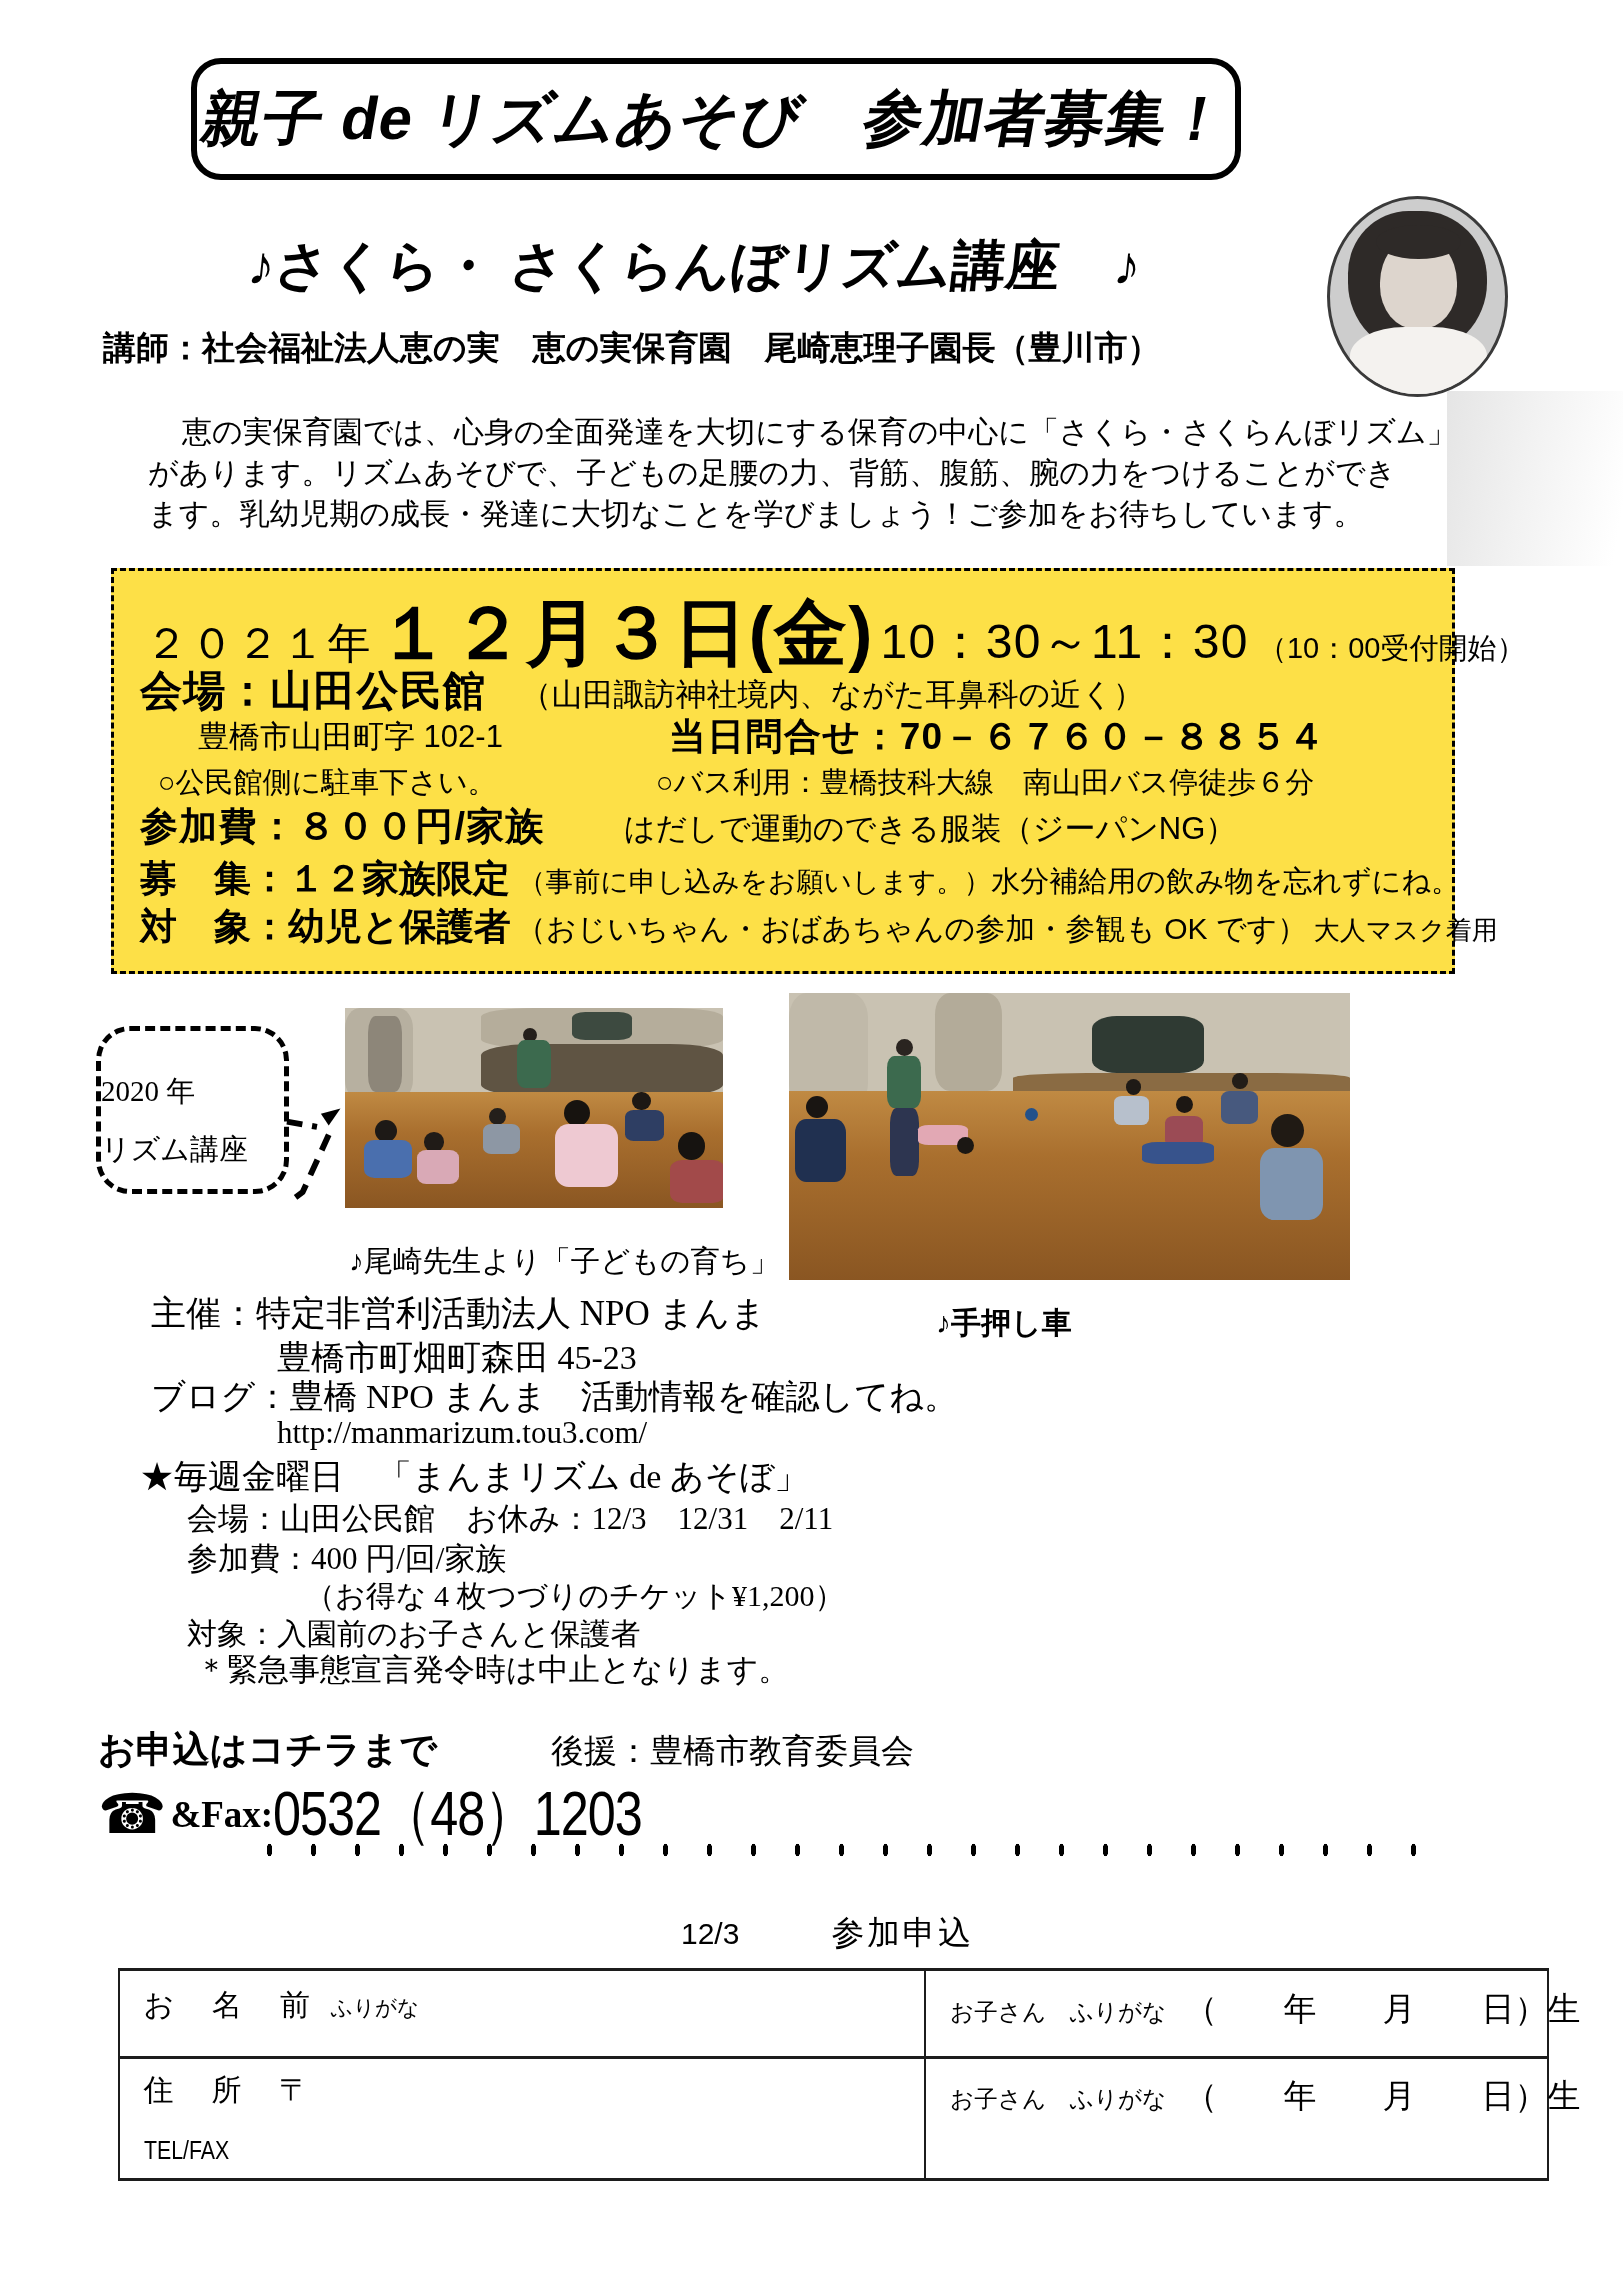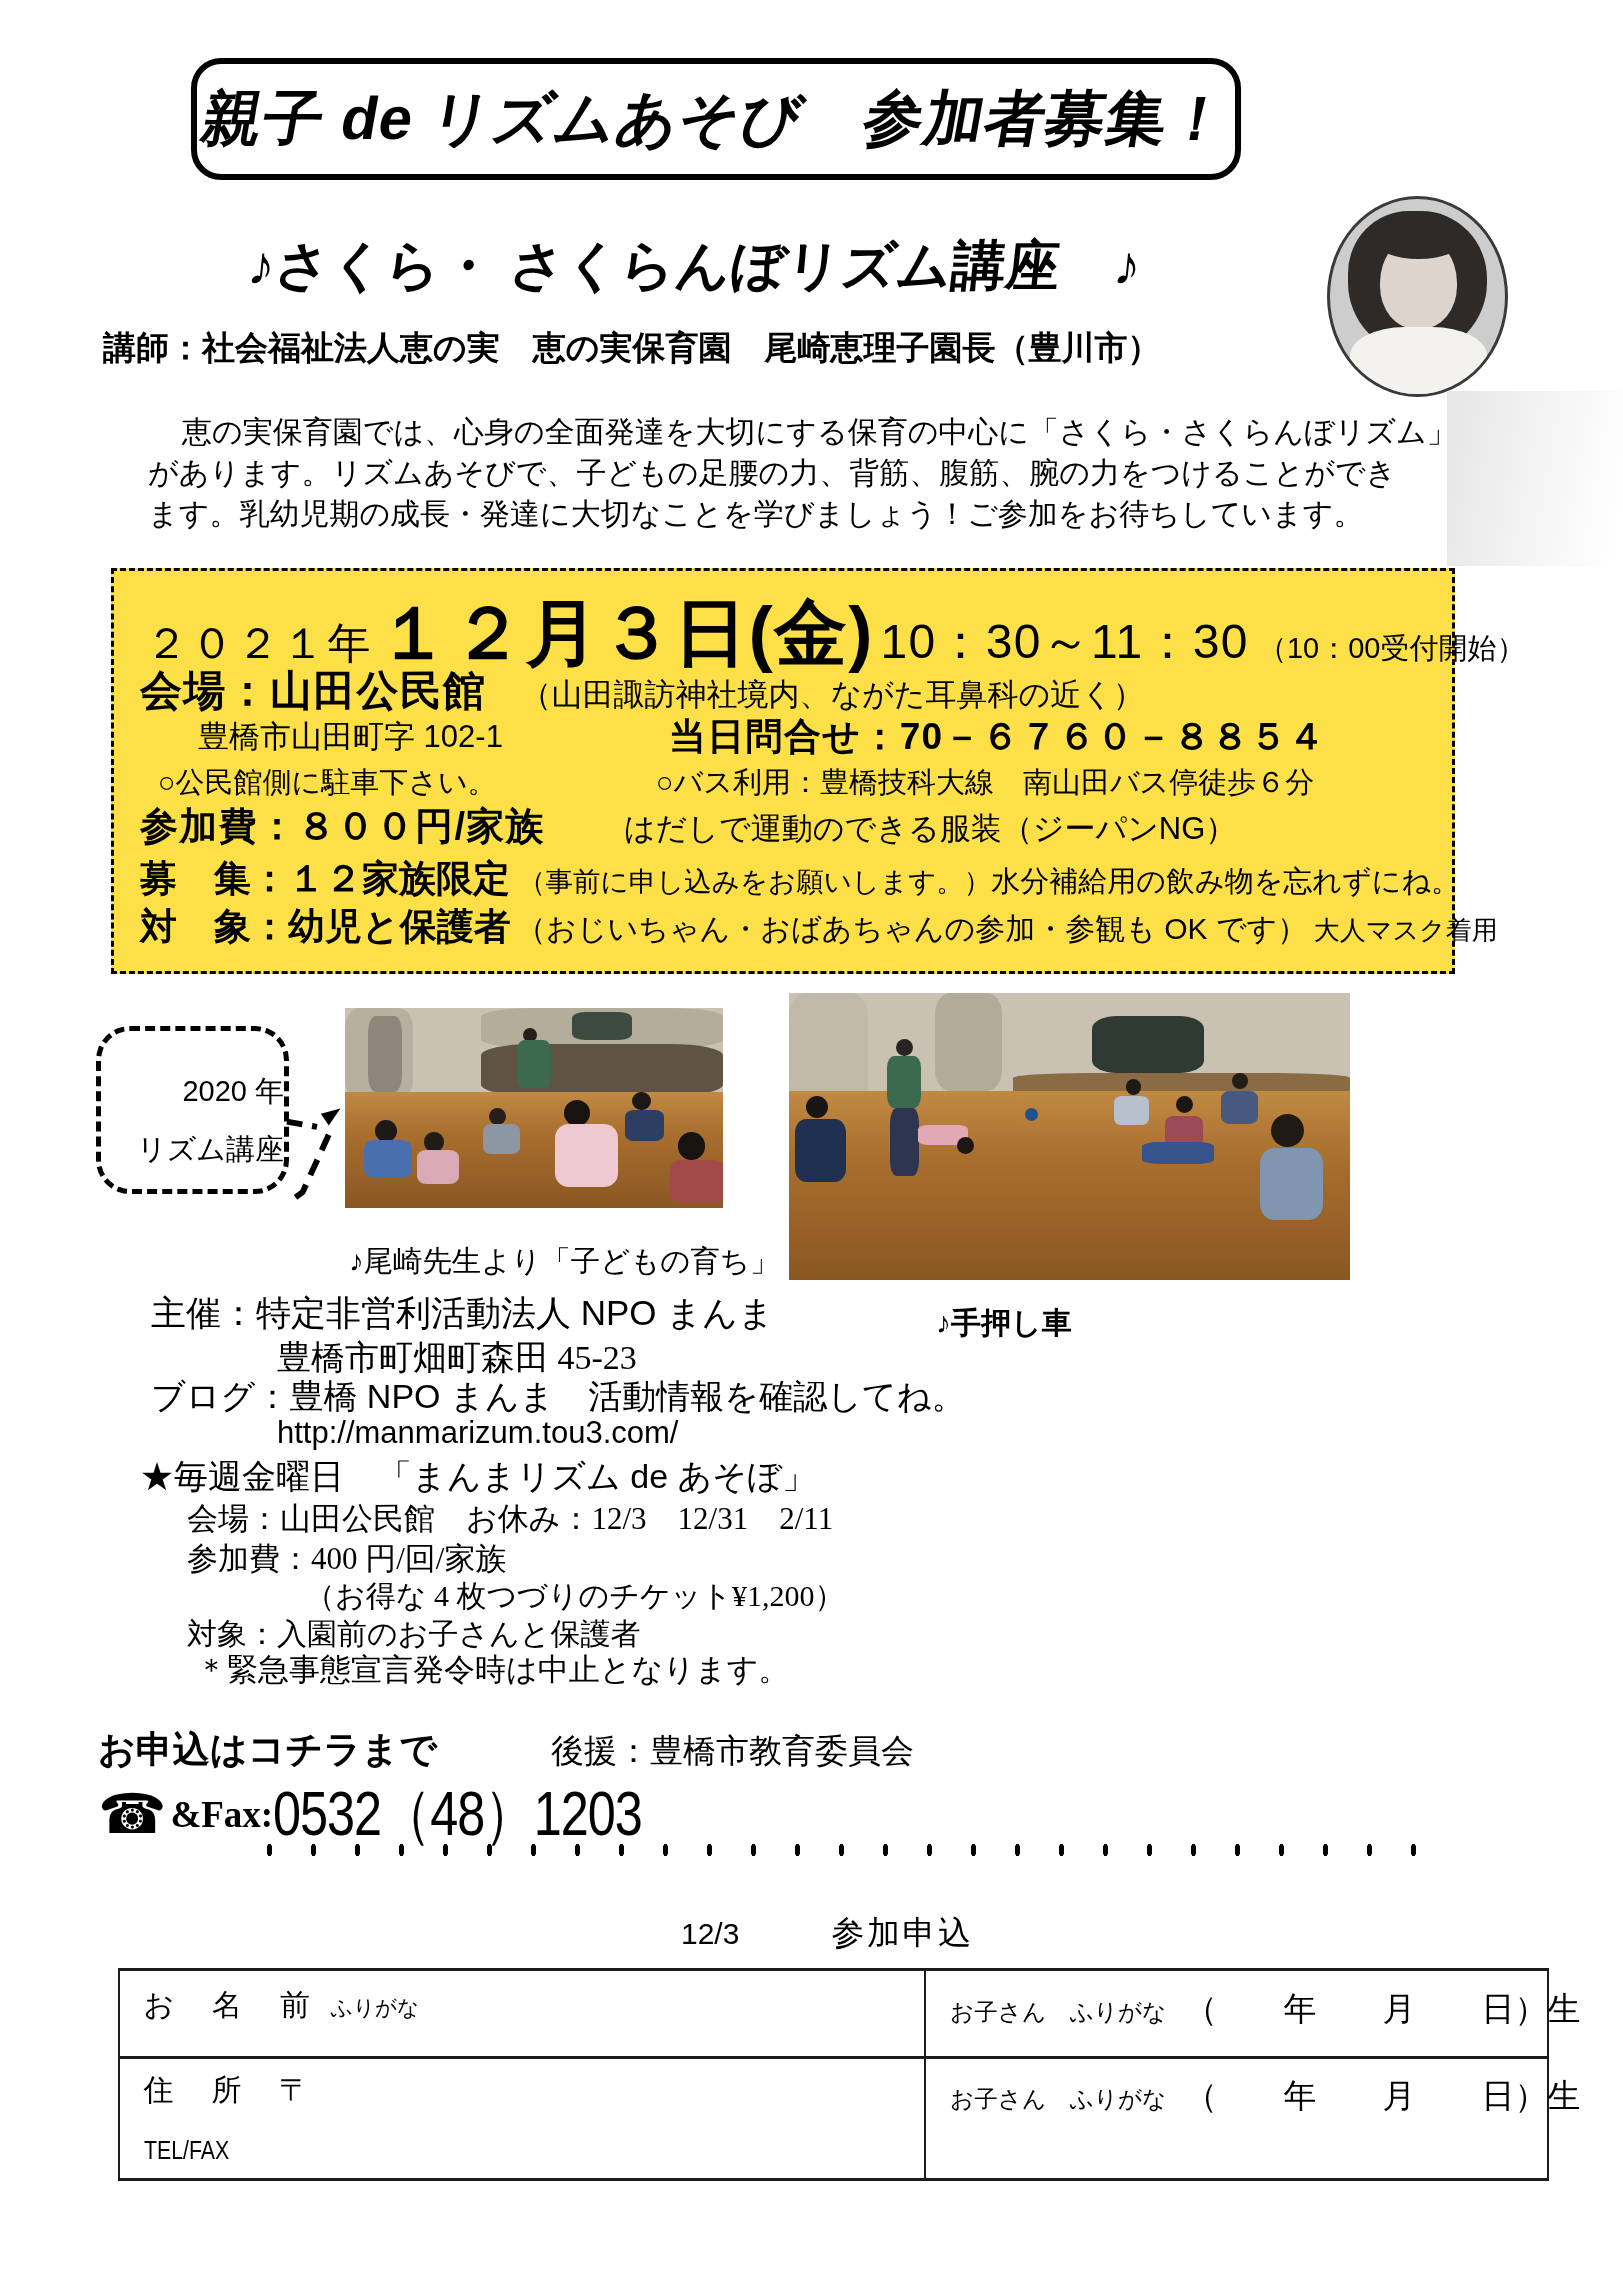--- a/index.html
+++ b/index.html
@@ -55,21 +55,21 @@
   #row-recruit .lbl{font-size:37px;font-weight:700;}
   #row-recruit .n1{font-size:27.5px;margin-left:8px;}
   #row-recruit .n2{font-size:29px;}
   #row-target{left:26px;top:331px;display:flex;align-items:baseline;}
   #row-target .lbl{font-size:37px;font-weight:700;}
   #row-target .n1{font-size:30px;margin-left:5.2px;}
   #row-target .n2{font-size:26px;margin-left:6.5px;}
 
   
   #bubble{left:96px;top:1026px;width:183px;height:158px;border:5.9px dashed #000;border-radius:34px;
-          font-family:Liberation Sans, sans-serif;text-align:right;}
+          font-family:Liberation Serif, serif;text-align:left;}
   #bubble .l1{margin-top:41px;font-size:29px;}
   #bubble .l2{margin-top:18.3px;font-size:29px;}
   #bubble-tail{left:283px;top:1094px;}
 
   
   .photo{overflow:hidden;background:#c9c2b2;}
   .photo .floor{position:absolute;left:0;right:0;bottom:0;
     background:linear-gradient(180deg,#c08a43 0%,#a96f2e 35%,#8a5622 100%);}
   .photo .planks{position:absolute;left:0;right:0;bottom:0;
     background:repeating-linear-gradient(180deg,rgba(60,30,5,.18) 0 1.3px,transparent 1.3px 17px);}
@@ -79,21 +79,21 @@
   .rect{border-radius:22%;}
   #photo1{left:345px;top:1008px;width:378px;height:200px;}
   #photo1 .floor{height:58%;}
   #photo2{left:789px;top:993px;width:561px;height:287px;}
   #photo2 .floor{height:66%;}
   #caption1{left:349px;top:1242px;font-size:29.4px;font-family:"Liberation Serif","DejaVu Serif",serif;white-space:nowrap;}
   #caption2{left:936px;top:1303px;font-size:30px;font-weight:600;font-family:"Liberation Serif","DejaVu Serif",serif;white-space:nowrap;}
 
   
   .org{position:absolute;white-space:nowrap;}
-  .goth{font-family:Liberation Sans, sans-serif;}
+  .goth{font-family:Liberation Serif, serif;}
   .serif{font-family:"Liberation Serif","DejaVu Serif",serif;}
   #org-host{left:151px;top:1290px;font-size:35px;}
   #org-addr{left:277px;top:1335px;font-size:34px;}
   #org-blog{left:151px;top:1374px;font-size:34px;}
   #org-url{left:277px;top:1415px;font-size:31px;}
   #org-weekly{left:140px;top:1454px;font-size:34px;}
   #org-wvenue{left:187px;top:1498px;font-size:31px;}
   #org-wfee{left:187px;top:1538px;font-size:31px;}
   #org-wticket{left:305px;top:1576px;font-size:30px;}
   #org-wtarget{left:187px;top:1614px;font-size:30px;}

